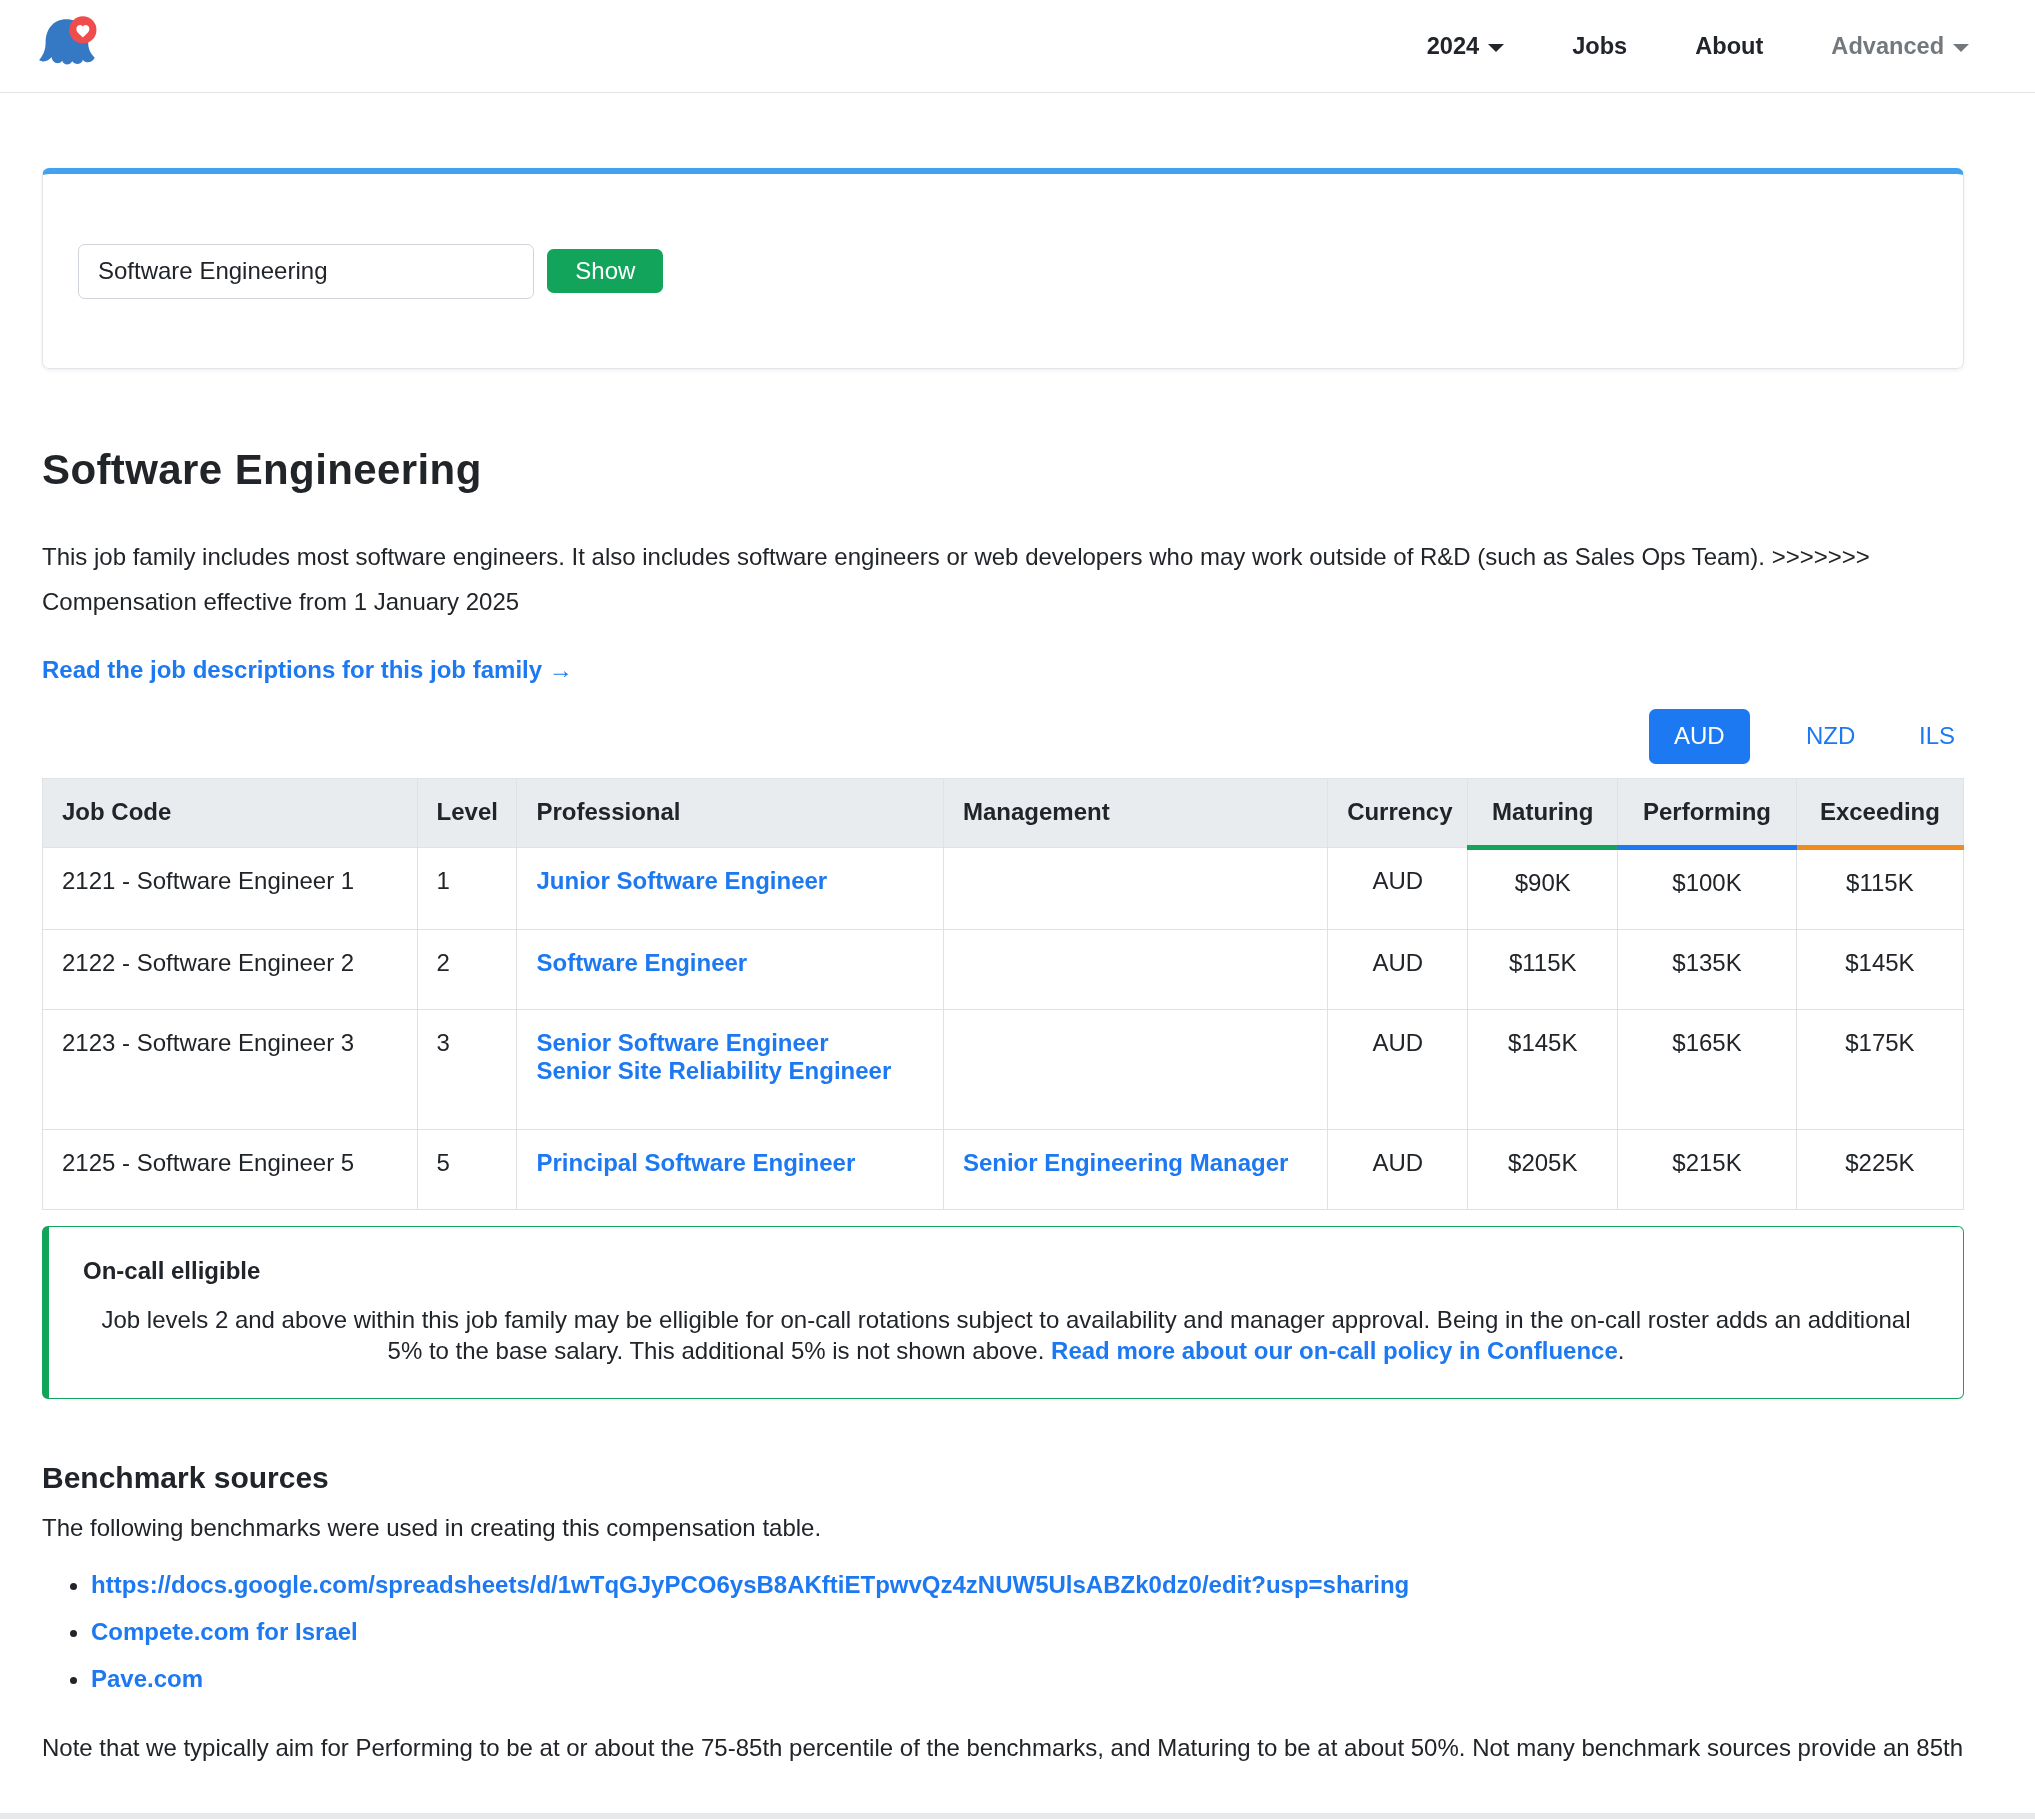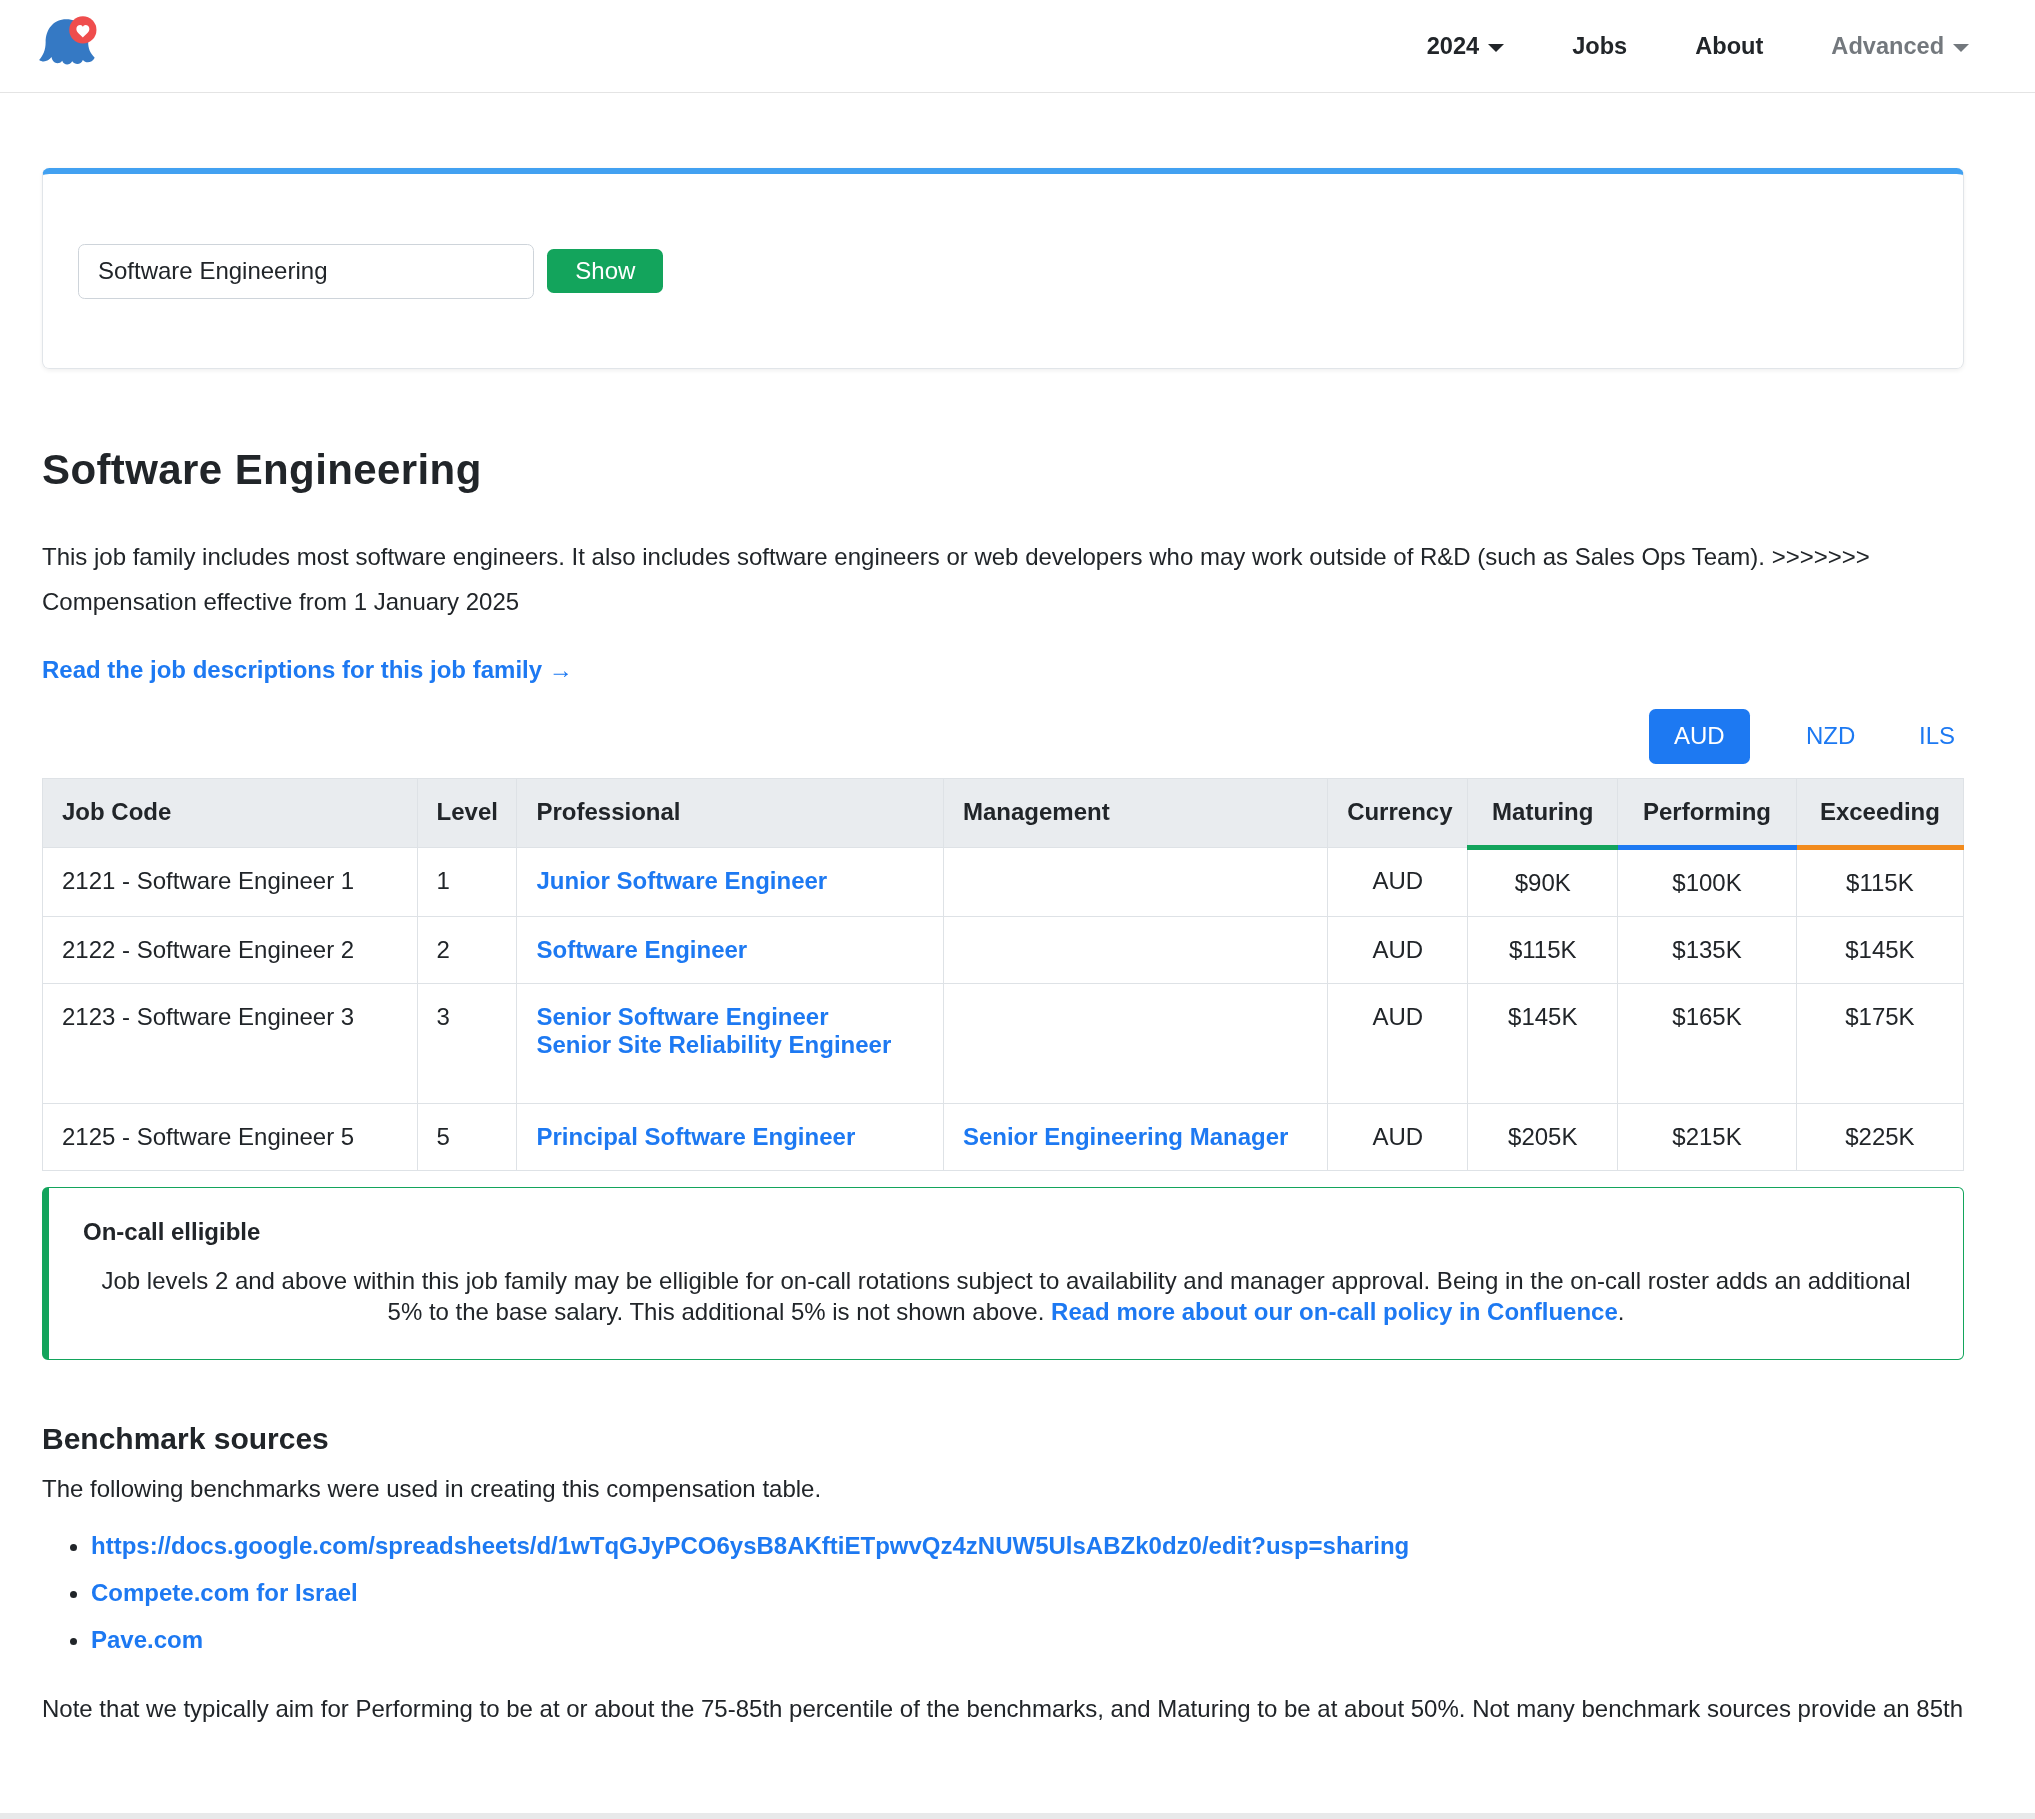--- a/index.html
+++ b/index.html
@@ -53,21 +53,21 @@
   .currency-btn.active{background:var(--primary-blue);color:#fff;padding:13.3px 25px;}
 
   
   table{margin-top:14.8px;width:100%;border-collapse:collapse;table-layout:fixed;font-size:24px;border-radius:18px;}
   th,td{border:1.5px solid var(--border);vertical-align:top;text-align:left;padding:16px 19px;}
   thead th{background:var(--header-bg);font-weight:700;padding-top:19px;padding-bottom:19px;}
   th.c,td.c{text-align:center;}
   th.u-green{border-bottom:5.9px solid var(--green);}
   th.u-blue{border-bottom:5.9px solid var(--primary-blue);}
   th.u-orange{border-bottom:5.9px solid var(--orange);}
-  td{padding-top:19px;padding-bottom:19px;}
+  td{padding-top:19px;padding-bottom:32px;}
   .cell-link{color:var(--primary-blue);font-weight:700;text-decoration:none;cursor:pointer;display:inline-block;}
   tbody tr.tall td{padding-bottom:44px;}
 
   
   .oncall{margin-top:16px;border:1.5px solid var(--green);border-left:7.4px solid var(--green);
     border-radius:5.9px;padding:29.5px 34px 32px 34px;}
   .oncall-title{font-weight:700;font-size:24px;}
   .oncall-text{margin-top:19px;font-size:24px;line-height:31px;text-align:center;}
   .oncall-link{color:var(--primary-blue);font-weight:700;text-decoration:none;cursor:pointer;}
 

